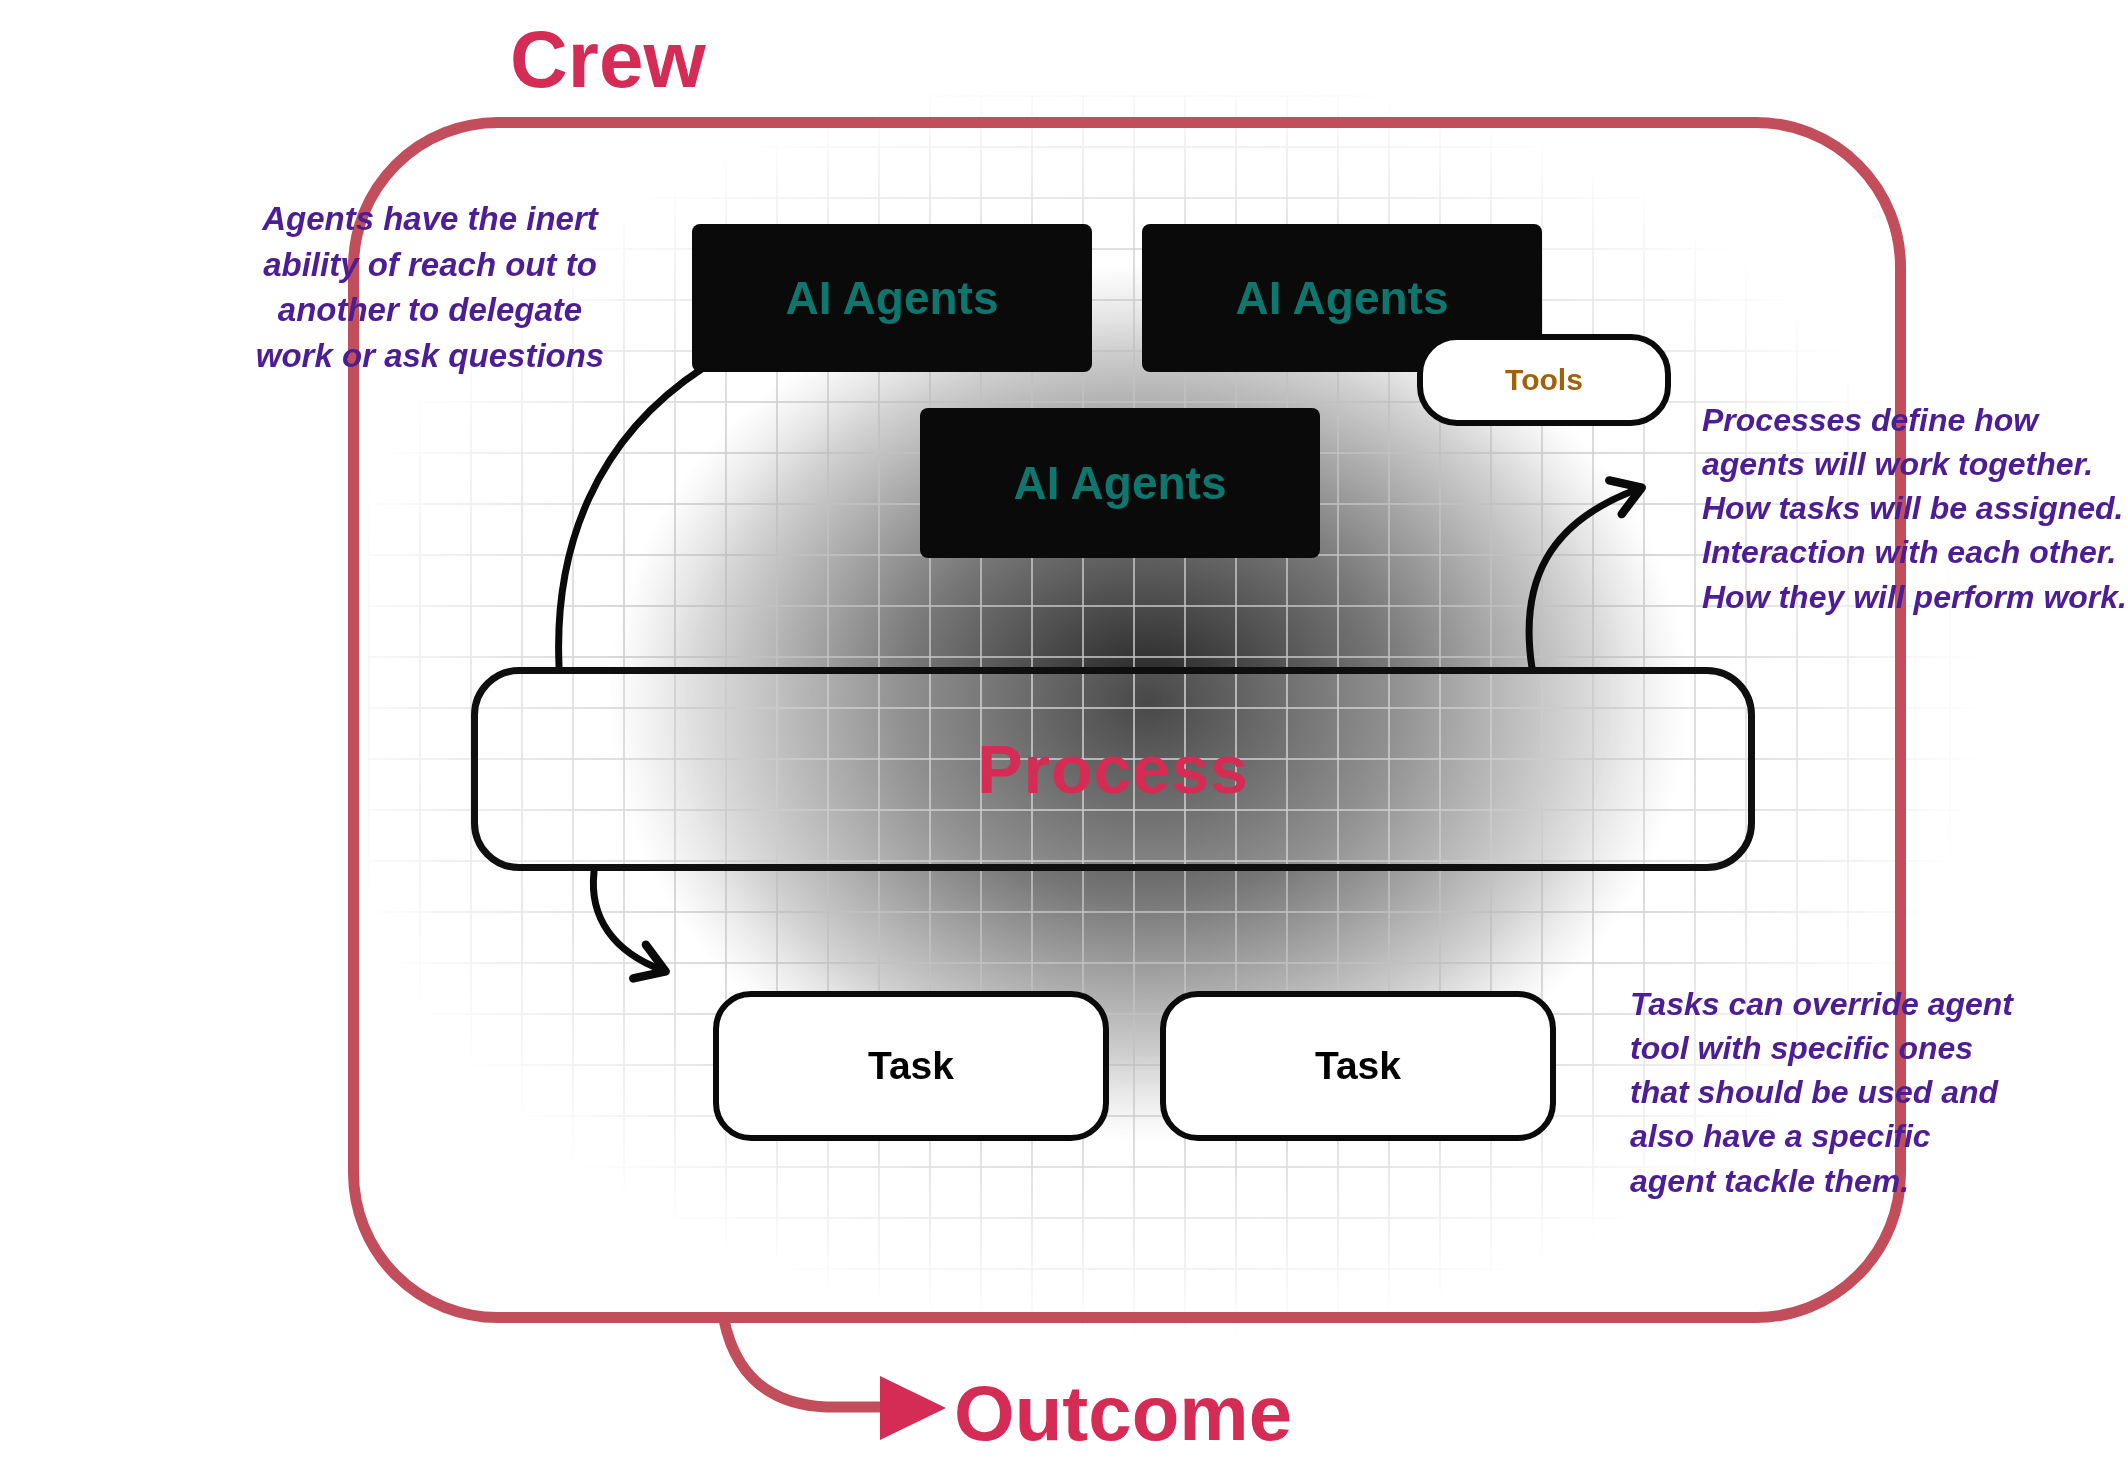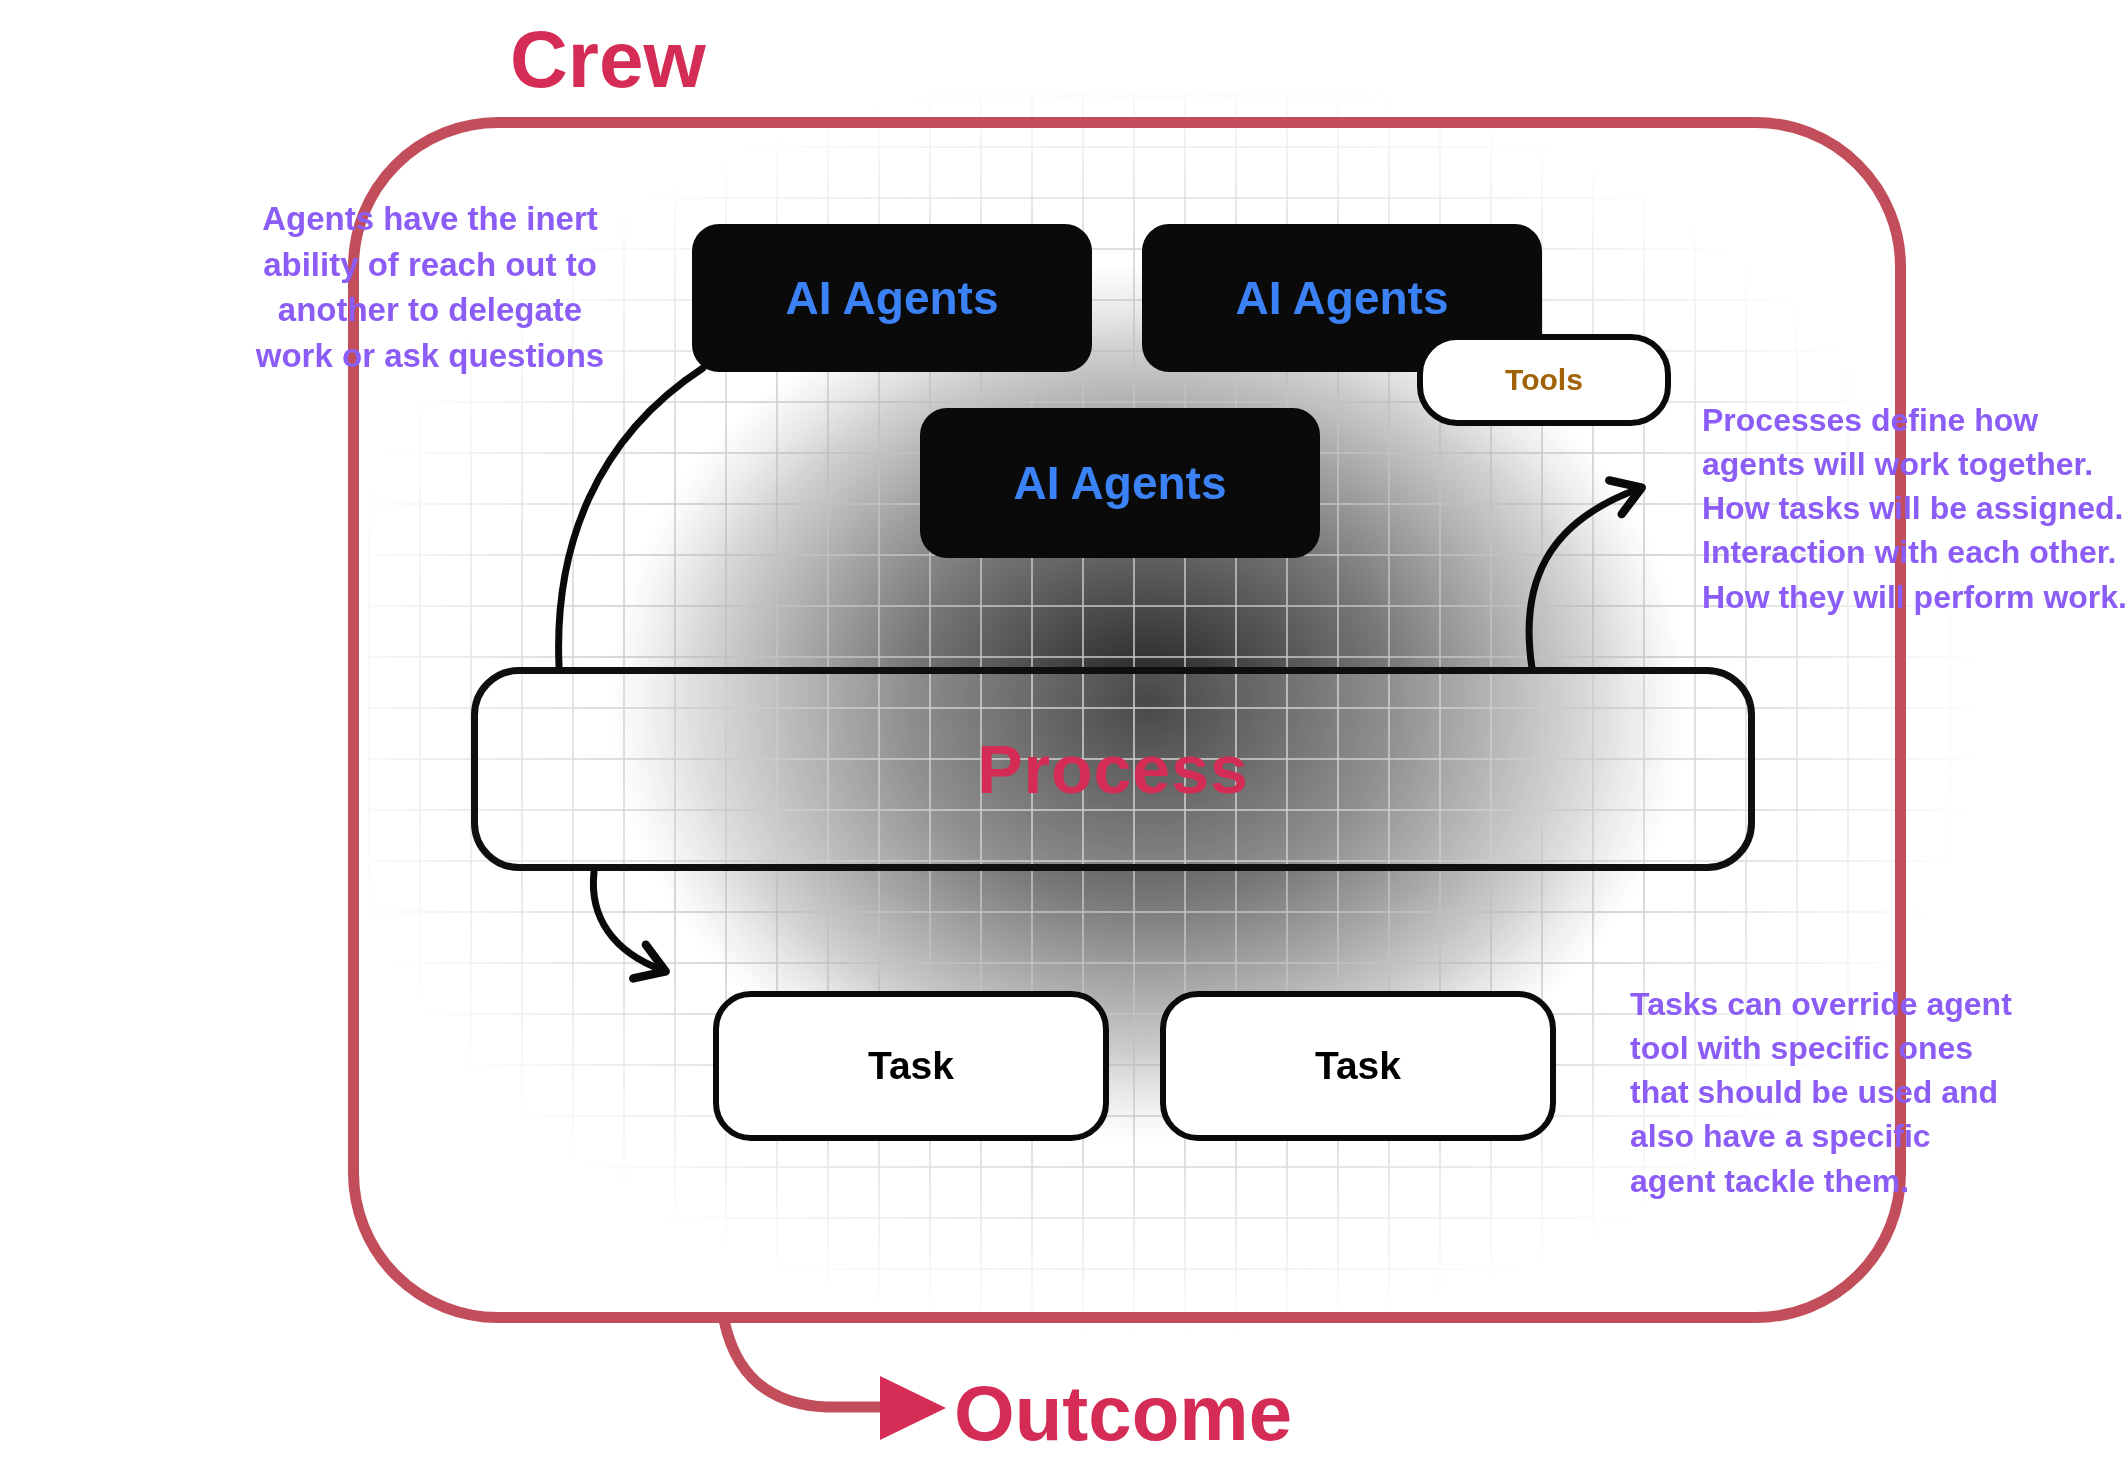--- a/index.html
+++ b/index.html
@@ -58,22 +58,22 @@
     position: absolute;
     display: flex;
     align-items: center;
     justify-content: center;
     box-sizing: border-box;
     font-weight: bold;
     z-index: 4;
   }
   .agent {
     background: #0a0a0a;
-    color: #3b82f6;
-    border-radius: 27px;
+    color: #0f766e;
+    border-radius: 8px;
     font-size: 46px;
   }
   .agent-1 { left: 644px;  top: 224px; width: 400px; height: 148px; }
   .agent-2 { left: 1094px; top: 224px; width: 400px; height: 148px; }
   .agent-3 { left: 872px;  top: 408px; width: 400px; height: 150px; }
 
   .tools {
     left: 1369px; top: 334px; width: 254px; height: 92px;
     background: #ffffff;
     border: 6px solid #0a0a0a;
@@ -108,25 +108,26 @@
     left: 462px;
     top: 14px;
     color: #d52c55;
     font-size: 80px;
     font-weight: bold;
     z-index: 6;
   }
 
   .annotation {
     position: absolute;
-    color: #8b5cf6;
+    color: #4c1d95;
     font-weight: bold;
     white-space: pre-line;
     line-height: 1.38;
     z-index: 6;
+    font-style: italic;
   }
   .annotation-left {
     left: 142px; top: 196px; width: 480px;
     text-align: center;
     font-size: 33px;
   }
   .annotation-right-top {
     left: 1654px; top: 398px; width: 474px;
     text-align: left;
     font-size: 32px;

